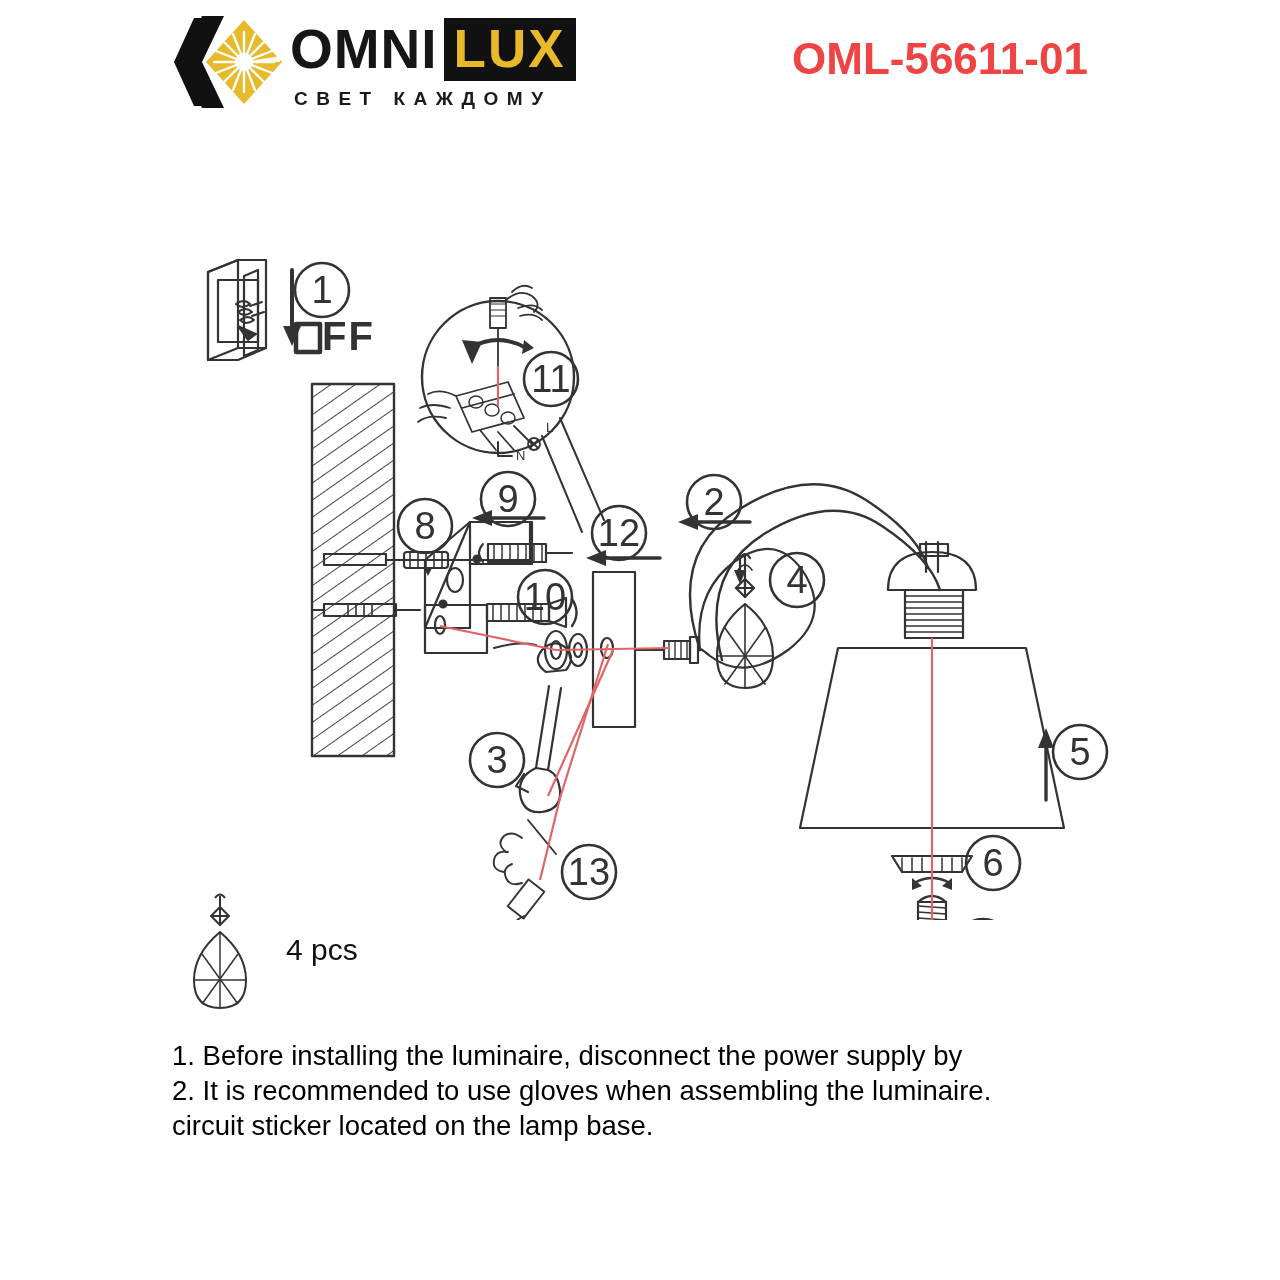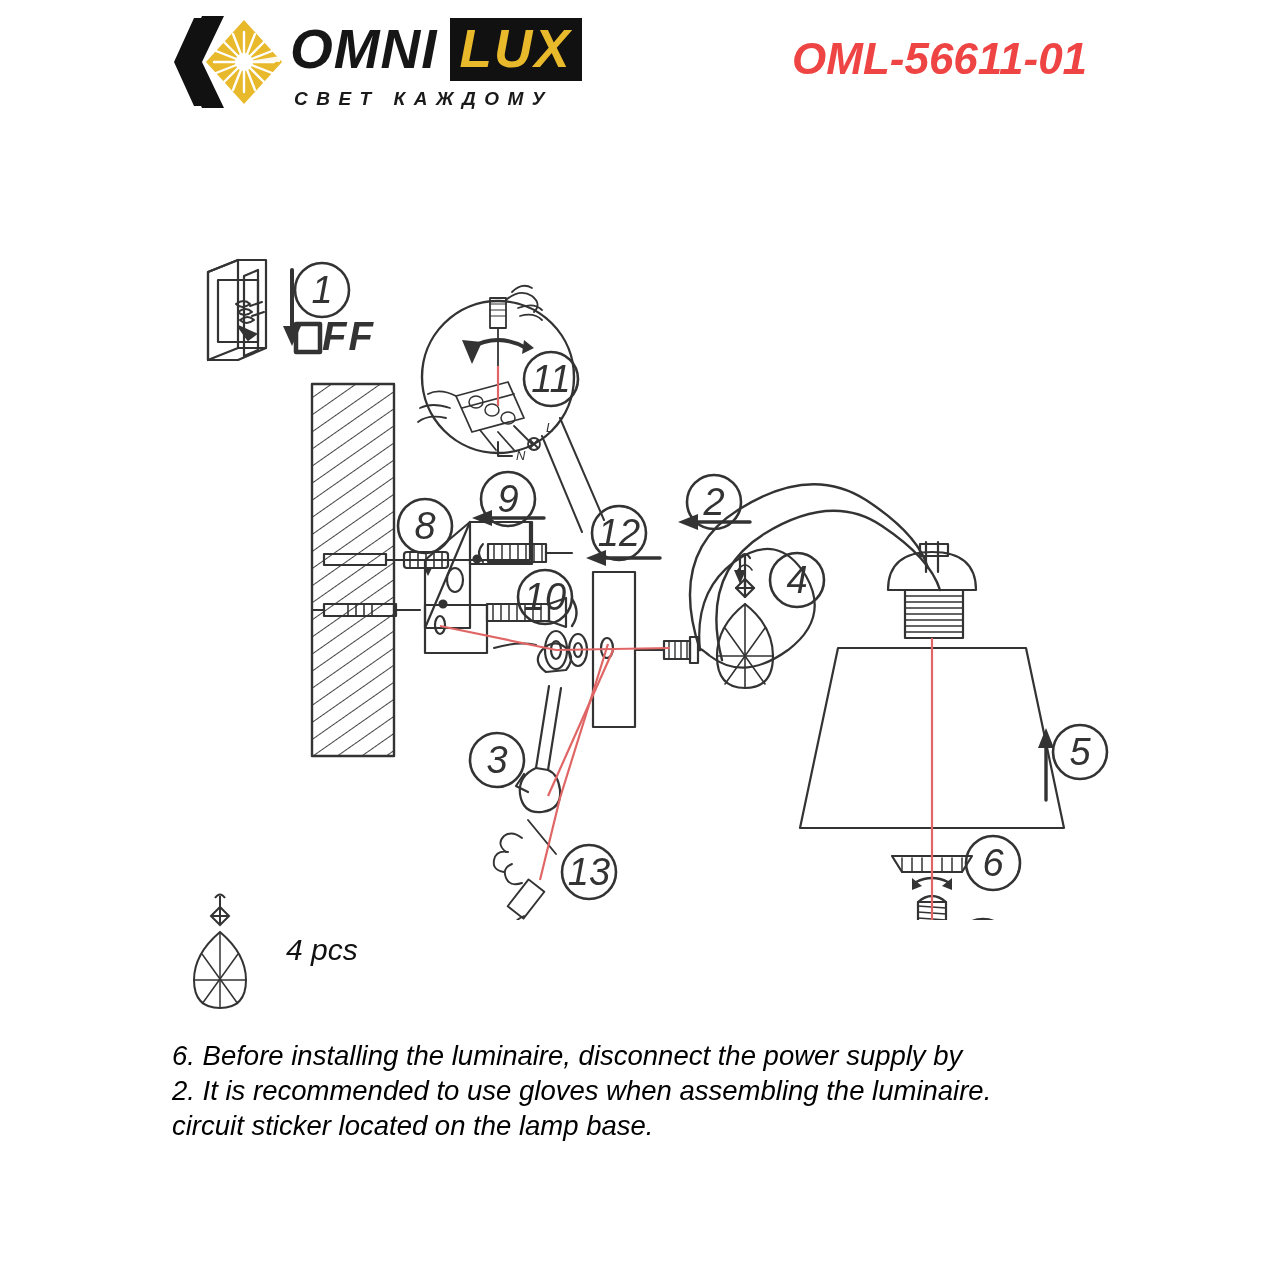--- a/index.html
+++ b/index.html
@@ -7,21 +7,20 @@
   html, body {
     margin: 0; padding: 0;
     background: #ffffff;
     font-family: "Liberation Sans", sans-serif;
   }
   #page {
     position: relative;
     width: 1280px; height: 1280px;
     background: #ffffff;
     overflow: hidden;
-    font-style: italic;
   }
 
   
   #header {
     position: absolute;
     left: 172px; top: 12px;
     width: 1000px; height: 100px;
   }
   #logo-mark {
     position: absolute; left: 0; top: 2px;
@@ -35,21 +34,21 @@
   .wm-omni {
     font-family: "Liberation Sans", sans-serif;
     font-size: 55px; font-weight: bold;
     letter-spacing: 1px;
     color: #161616;
     line-height: 1;
   }
   .wm-lux-box {
     background: #111111;
     padding: 4px 10px 6px 10px;
-    margin-left: 12px;
+    margin-left: 6px;
     display: inline-block;
   }
   .wm-lux {
     font-family: "Liberation Sans", sans-serif;
     font-size: 53px; font-weight: bold;
     letter-spacing: 2px;
     color: #e8b92b;
     line-height: 1;
   }
   #tagline {
@@ -543,18 +542,18 @@
           <line x1="16" y1="90" x2="68" y2="90"></line>
           <line x1="24" y1="64" x2="60" y2="114"></line>
           <line x1="60" y1="64" x2="24" y2="114"></line>
         </g>
       </g>
     </svg>
     <div id="pcs-label">4 pcs</div>
   </div>
 
   <div id="instructions">
-    <p class="instr-line">6. Before installing the luminaire, disconnect the power supply by</p>
+    <p class="instr-line">1. Before installing the luminaire, disconnect the power supply by</p>
     <p class="instr-line last-of-item">2. It is recommended to use gloves when assembling the luminaire.</p>
     <p class="instr-line last-of-item">circuit sticker located on the lamp base.</p>
   </div>
 
 </div>
 
 </body></html>

